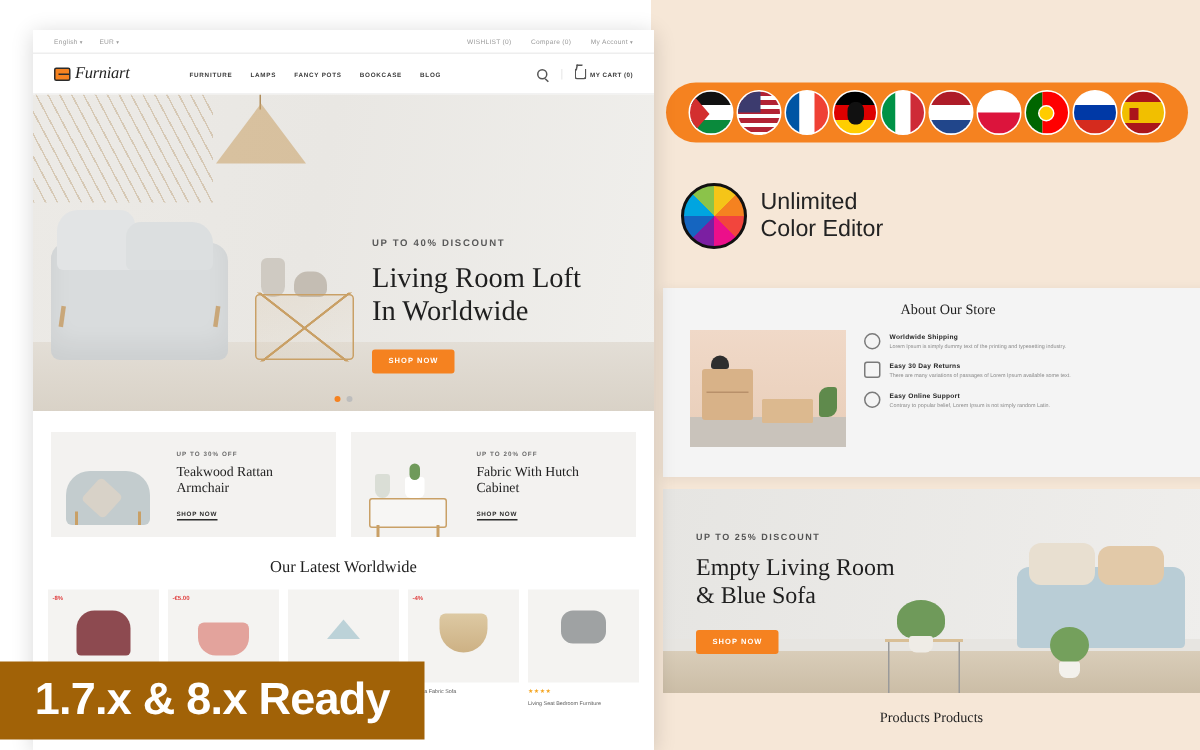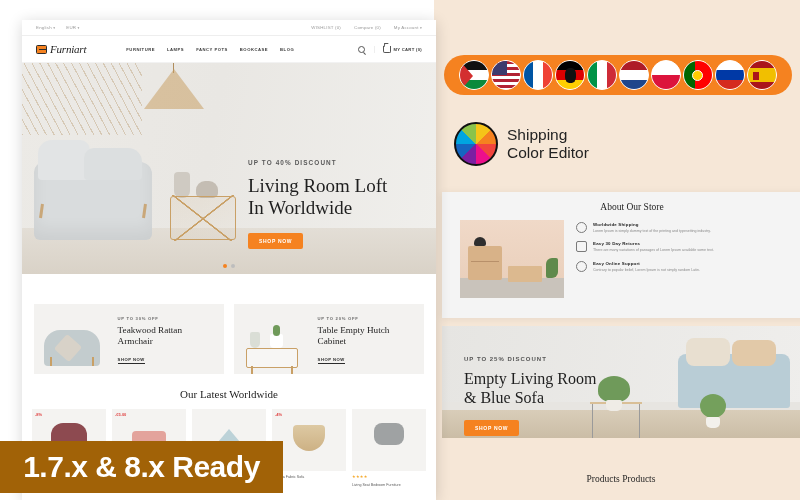--- a/index.html
+++ b/index.html
@@ -142,21 +142,21 @@
     display: inline-block; margin-top: 13px; background: #f58220; color: #fff;
     font-size: 5px; font-weight: bold; letter-spacing: .7px;
     padding: 5px 11px; border-radius: 2px;
   }
   .hero-dots { position: absolute; left: 50%; bottom: 6px; transform: translateX(-50%); display: flex; gap: 4px; }
   .hero-dots i { width: 4px; height: 4px; border-radius: 50%; background: #bdbdbd; display: block; }
   .hero-dots i.on { background: #f58220; }
 
   
   .promos { display: flex; gap: 10px; padding: 14px 12px 0; }
-  .pcard { flex: 1; height: 70px; background: #f3f2f0; display: flex; overflow: hidden; position: relative; margin-top: 16px; }
+  .pcard { flex: 1; height: 70px; background: #f3f2f0; display: flex; overflow: hidden; position: relative; }
   .pcard .art { width: 44%; position: relative; }
   .pcard .pbody { padding: 12px 8px 0 0; }
   .p-kick { font-size: 4.2px; letter-spacing: .7px; color: #6b6b6b; font-weight: bold; }
   .p-title { font-family: "Liberation Serif", serif; font-size: 9.2px; line-height: 1.2; color: #1f1f1f; margin-top: 4px; }
   .p-link { display: inline-block; margin-top: 7px; font-size: 4.2px; font-weight: bold; letter-spacing: .5px; color: #2b2b2b; border-bottom: .6px solid #2b2b2b; padding-bottom: 1px; }
   .chair { position: absolute; left: 10px; bottom: 8px; width: 56px; height: 36px; background: #c3ccce; border-radius: 16px 16px 4px 4px; }
   .chair:before { content:""; position:absolute; left:14px; top:8px; width:20px; height:20px; background:#d8d2c8; border-radius:3px; transform: rotate(42deg); }
   .chair-leg { position: absolute; bottom: 0; width: 1.6px; height: 9px; background: #c9a066; }
   .sidetbl { position: absolute; left: 12px; bottom: 6px; width: 52px; height: 20px; background: #f7f6f4; border: 1.4px solid #c9a066; border-radius: 2px; }
   .sidetbl-leg { position: absolute; bottom: -11px; width: 1.6px; height: 12px; background: #c9a066; }
@@ -197,21 +197,21 @@
   .ai-table { position: absolute; left: 48px; bottom: 16px; width: 34px; height: 16px; background: #dcb98f; border-radius: 1px; }
   .ai-plant { position: absolute; right: 6px; bottom: 20px; width: 12px; height: 20px; background: #5f8a4c; border-radius: 6px 2px 6px 2px; }
   .about-feats { flex: 1; padding-top: 2px; }
   .afeat { display: flex; gap: 6px; margin-bottom: 7px; }
   .afeat .ico { width: 11px; height: 11px; flex: 0 0 auto; border-radius: 50%; border: .8px solid #7a7a7a; }
   .afeat h5 { font-size: 4.4px; color: #222; font-weight: bold; letter-spacing: .2px; }
   .afeat p { font-size: 3.6px; color: #8a8a8a; line-height: 1.5; margin-top: 2px; }
 
   
   .hero2 {
-    position: absolute; left: 442px; top: 326px; width: 358px; height: 112px;
+    position: absolute; left: 442px; top: 326px; width: 358px; height: 136px;
     background: linear-gradient(100deg,#e6e5e2,#efeeec); overflow: hidden;
   }
   .h2-floor { position: absolute; left: 0; bottom: 0; width: 100%; height: 28px; background: linear-gradient(#d9cdb9,#cbbda6); }
   .h2-base { position: absolute; left: 0; bottom: 28px; width: 100%; height: 8px; background: #e7e5e1; }
   .h2-copy { position: absolute; left: 22px; top: 30px; width: 170px; }
   .h2-kick { font-size: 6px; letter-spacing: 1px; color: #555; font-weight: bold; }
   .h2-title { font-family: "Liberation Serif", serif; font-size: 16px; line-height: 1.2; color: #1f1f1f; margin-top: 7px; }
   .h2-sofa { position: absolute; right: 10px; bottom: 30px; width: 112px; height: 54px; background: #b9cdd6; border-radius: 8px 8px 3px 3px; }
   .h2-sofa:before { content:""; position:absolute; left:8px; top:-16px; width:44px; height:28px; background:#e8dfd0; border-radius:8px; }
   .h2-sofa:after { content:""; position:absolute; left:54px; top:-14px; width:44px; height:26px; background:#e2c9a8; border-radius:8px; }
@@ -292,21 +292,21 @@
           <i class="s" style="top:25%;height:50%;background:#f1bf00"></i>
           <i class="s" style="top:75%;height:25%;background:#aa151b"></i>
         <i style="position:absolute;left:5px;top:11px;width:6px;height:8px;background:#aa151b"></i>
       </div>
     </div>
 
     <div class="features-row">
       <div class="feat">
         <div class="color-wheel" style="background:conic-gradient(#f5c518 0 45deg,#f58220 45deg 90deg,#f2453d 90deg 135deg,#ec0f8a 135deg 180deg,#7b1fa2 180deg 225deg,#1565c0 225deg 270deg,#00a5e0 270deg 315deg,#8bc34a 315deg 360deg)"></div>
         <div class="feat-txt">
-          <div>Shipping</div>
+          <div>Unlimited</div>
           <div>Color Editor</div>
         </div>
       </div>
     </div>
   </div>
 
   <div class="about">
     <div class="about-title">About Our Store</div>
     <div class="about-body">
       <div class="about-img">
@@ -447,21 +447,21 @@
           <i class="stem"></i>
             <i class="cactus"></i>
           <div class="sidetbl">
               <i class="sidetbl-leg" style="left:4px"></i>
               <i class="sidetbl-leg" style="right:4px"></i>
             </div>
         </div>
         <div class="pbody">
           <div class="p-kick">UP TO 20% OFF</div>
           <div class="p-title">
-            <div>Table Empty Hutch</div>
+            <div>Fabric With Hutch</div>
             <div>Cabinet</div>
           </div>
           <span class="p-link">SHOP NOW</span>
         </div>
       </div>
     </div>
 
     <div class="sec-title">Our Latest Worldwide</div>
 
     <div class="prodgrid">

